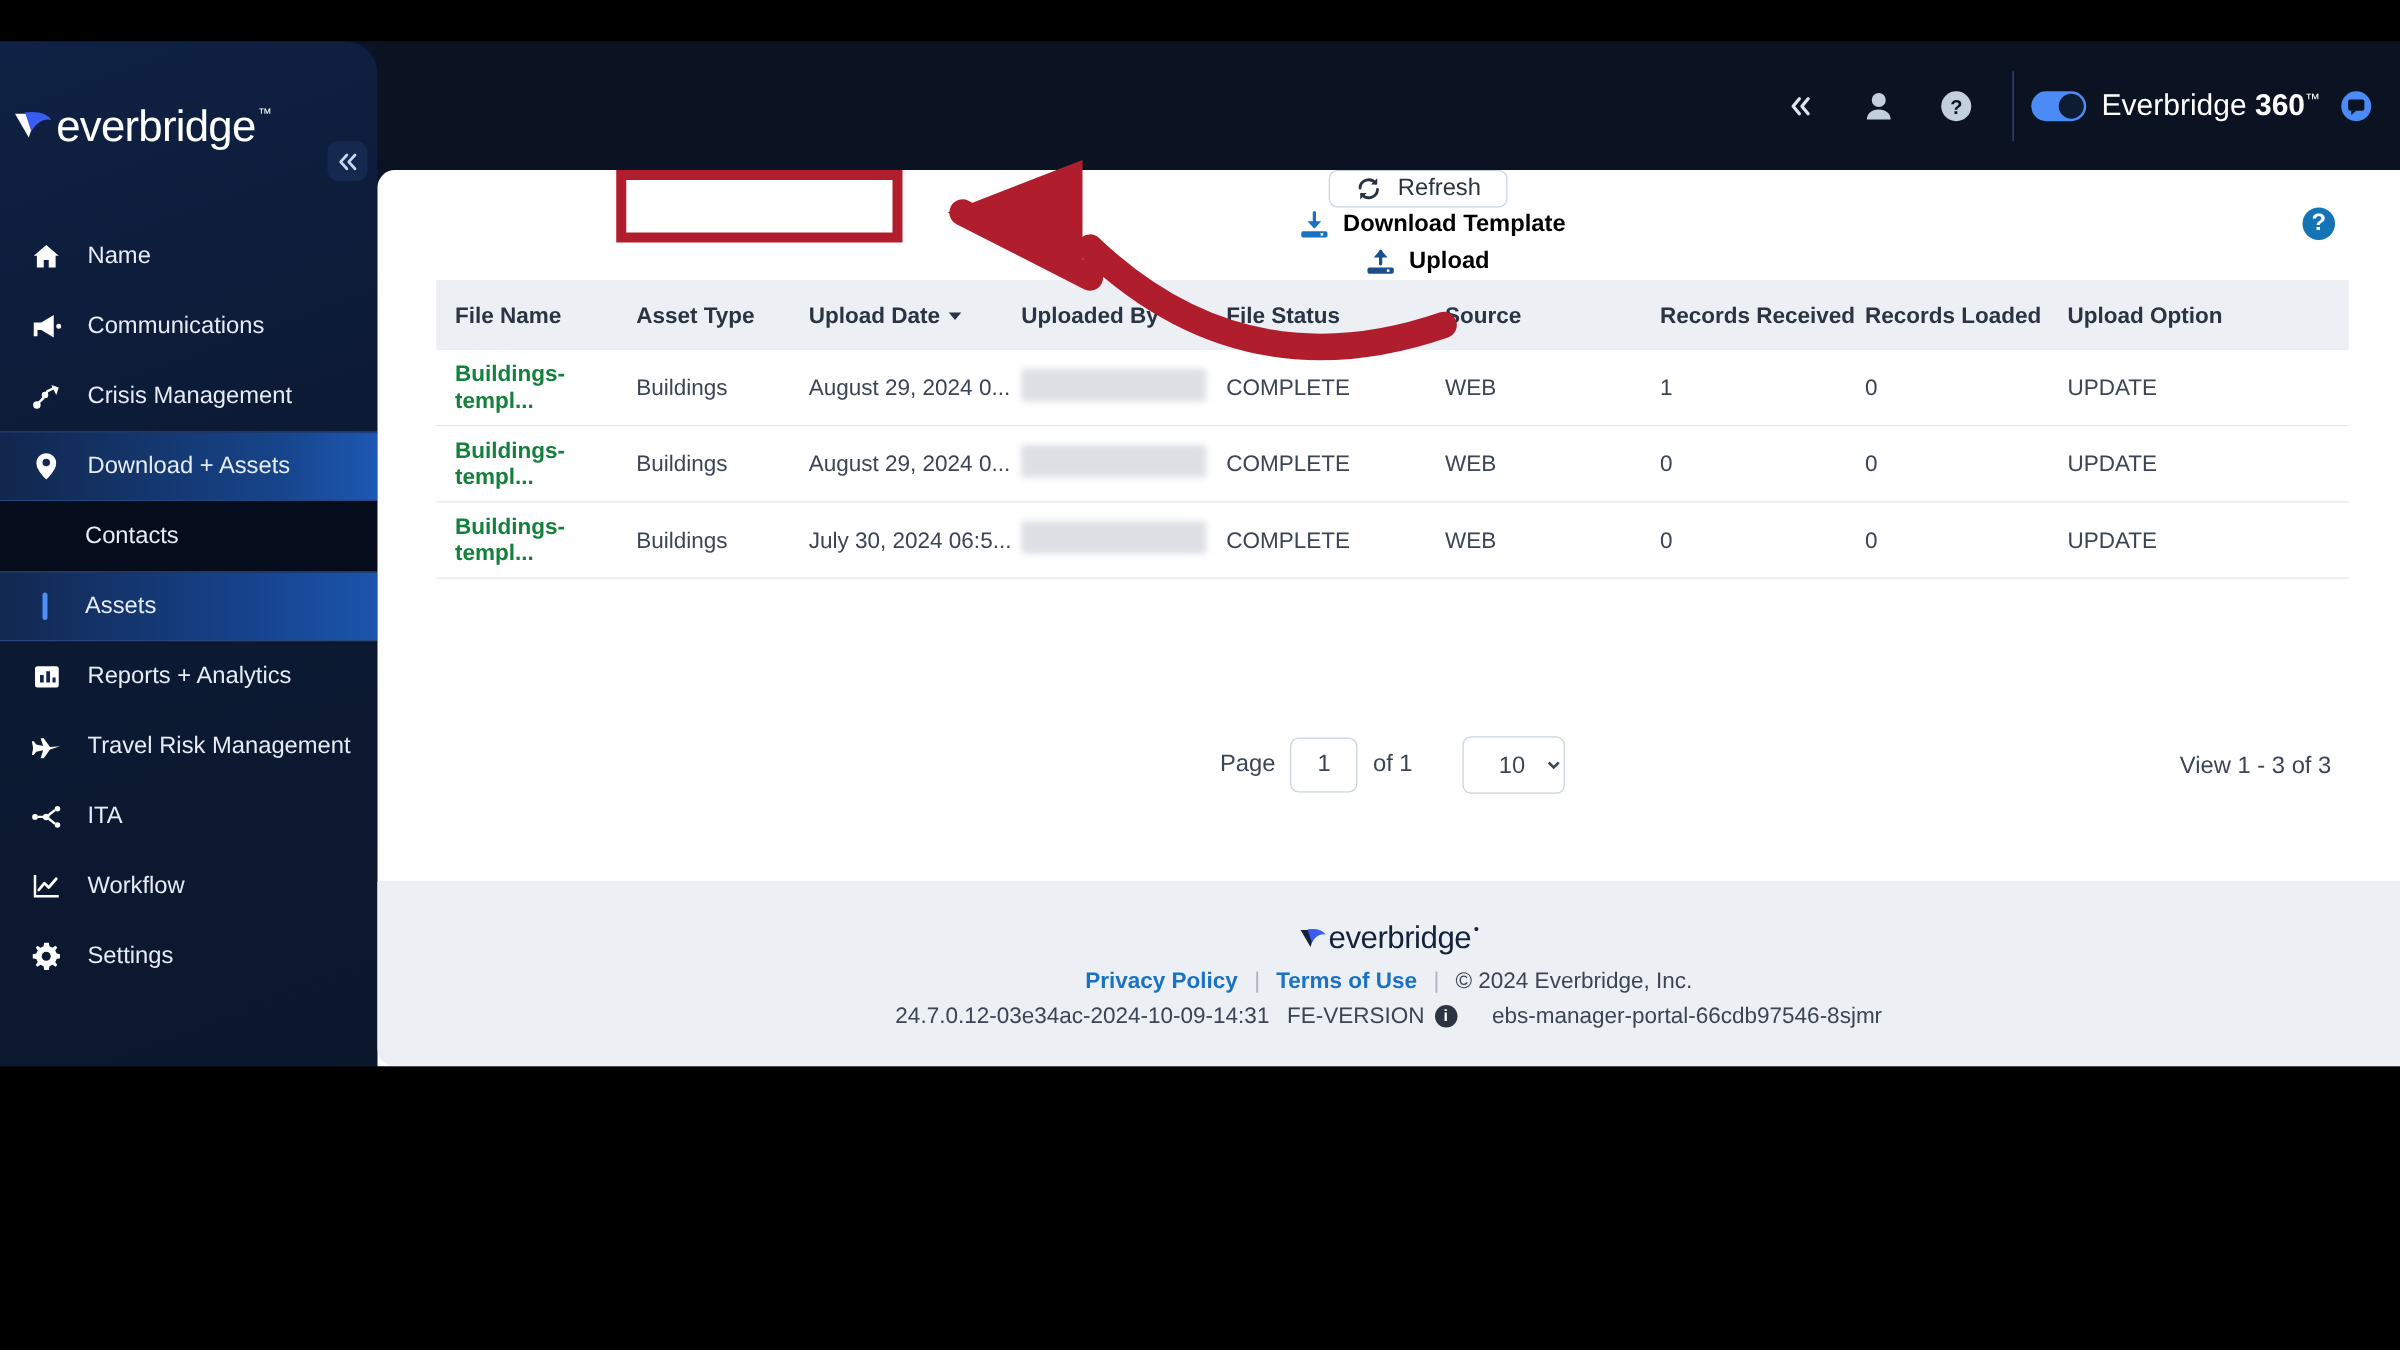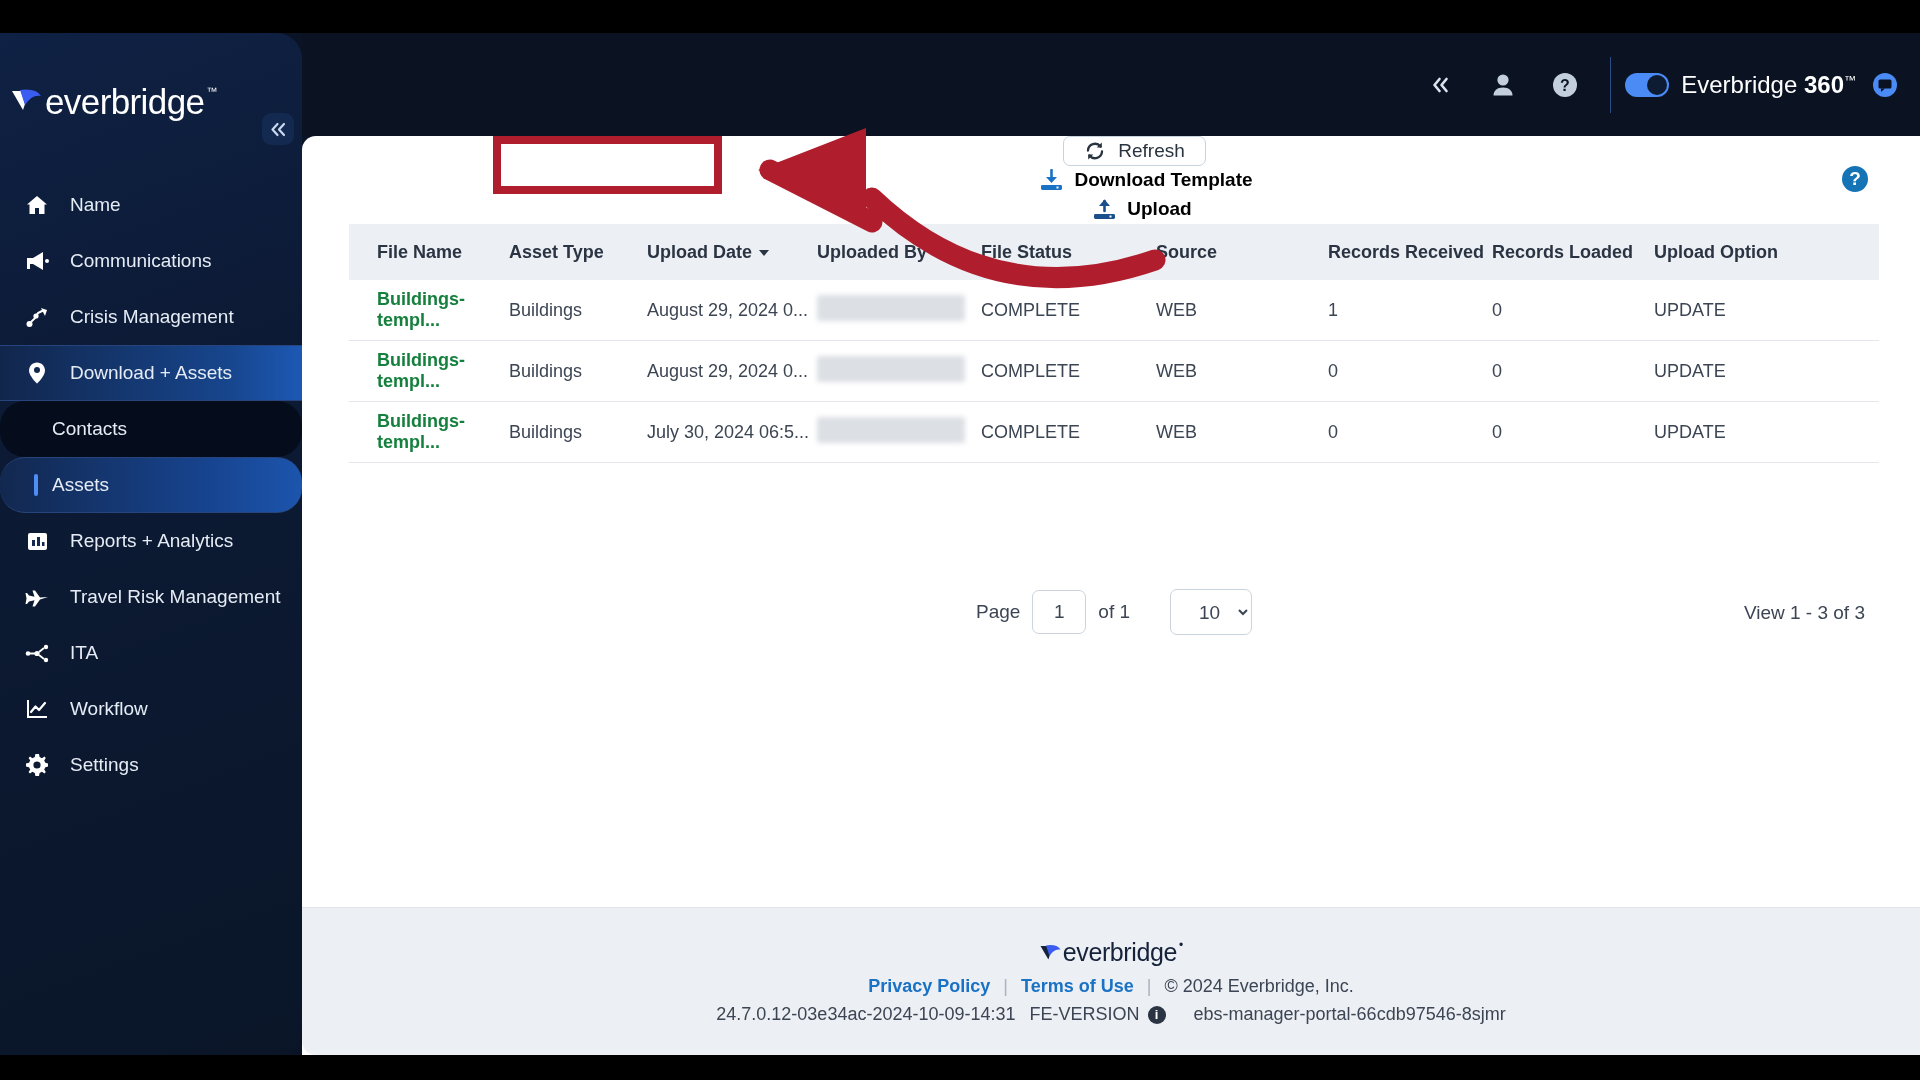--- a/index.html
+++ b/index.html
@@ -12,21 +12,21 @@
   #screen {
     position: relative;
     width: 1920px; height: 1080px;
     background: #000;
   }
 
   
   #app {
     position: absolute;
     left: 0; top: 33px;
-    width: 1920px; height: 1022px;
+    width: 1920px; height: 820px;
     background: #0b1426;
     overflow: hidden;
   }
 
   
   #sidebar {
     position: absolute;
     left: 0; top: 0;
     width: 302px; height: 1022px;
     background: linear-gradient(160deg, #0f2144 0%, #0c1a35 35%, #0a1628 100%);
@@ -69,25 +69,24 @@
     flex: 0 0 30px;
   }
   .nav-item svg { fill: #ffffff; }
   .nav-item.active {
     background: linear-gradient(90deg, #11264c 0%, #17458c 75%, #1d58b4 100%);
     border-top: 1px solid #27457c;
     border-bottom: 1px solid #27457c;
   }
   .nav-sub {
     display: flex; align-items: center;
-    height: 56px; padding-left: 52px;
+    height: 56px; padding-left: 68px;
     color: #e6ecf5; font-size: 19px; cursor: pointer;
     position: relative;
     background: #050d1c;
-    border-radius: 25px;
   }
   .nav-sub.active {
     background: linear-gradient(90deg, #12284f 0%, #174490 70%, #1c55ad 100%);
     border-top: 1px solid #27457c;
     border-bottom: 1px solid #27457c;
   }
   .nav-sub .bar {
     position: absolute; left: 34px; top: 50%;
     transform: translateY(-50%);
     width: 4px; height: 22px; background: #4f8df7; border-radius: 2px;
@@ -191,21 +190,21 @@
   #table { position: absolute; left: 47px; top: 88px; width: 1530px; }
   .trow { display: flex; align-items: center; }
   .thead {
     height: 56px; background: #eceff4;
     font-size: 18px; font-weight: 700; color: #2b3442;
   }
   .tbody-row {
     height: 61px; border-bottom: 1px solid #e3e6ea;
     font-size: 18px; color: #3c4553;
   }
-  .c0 { width: 160px; padding-left: 28px; }
+  .c0 { width: 160px; padding-left: 15px; }
   .c1 { width: 138px; }
   .c2 { width: 170px; }
   .c3 { width: 164px; }
   .c4 { width: 175px; }
   .c5 { width: 172px; }
   .c6 { width: 164px; }
   .c7 { width: 162px; }
   .c8 { width: 170px; }
   .fname { font-weight: 700; color: #15803d; }
   .redact {

